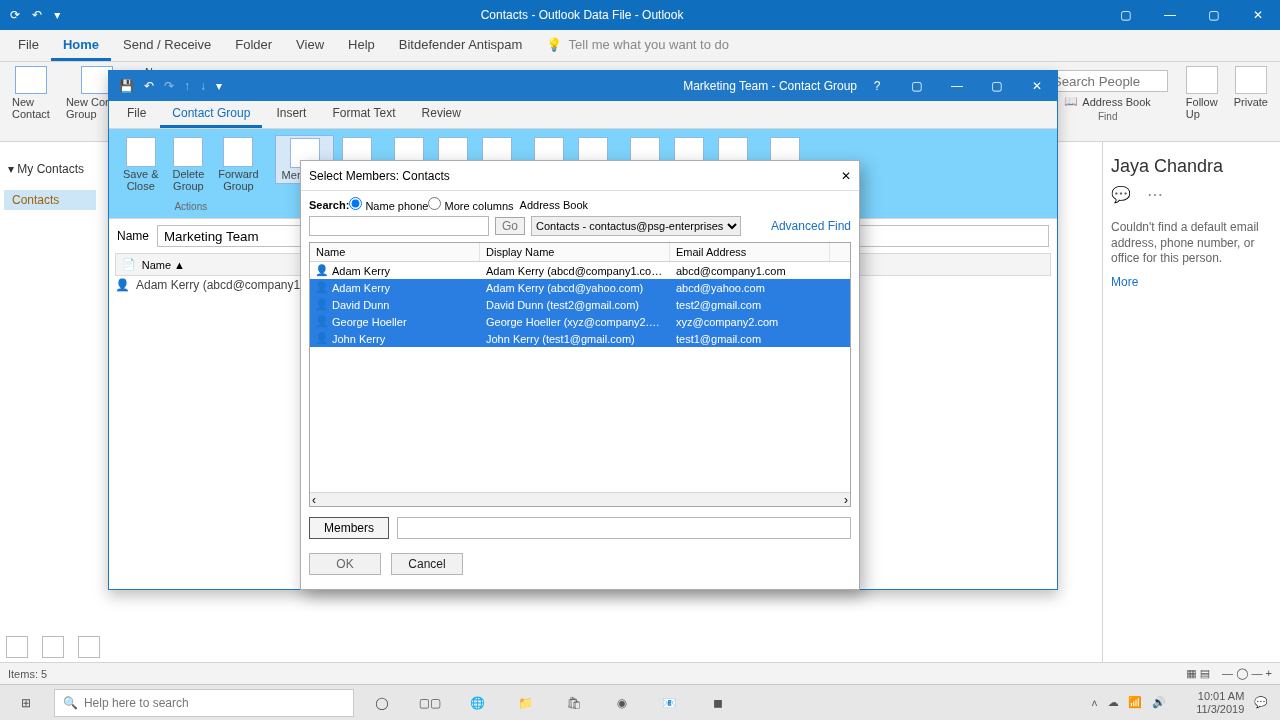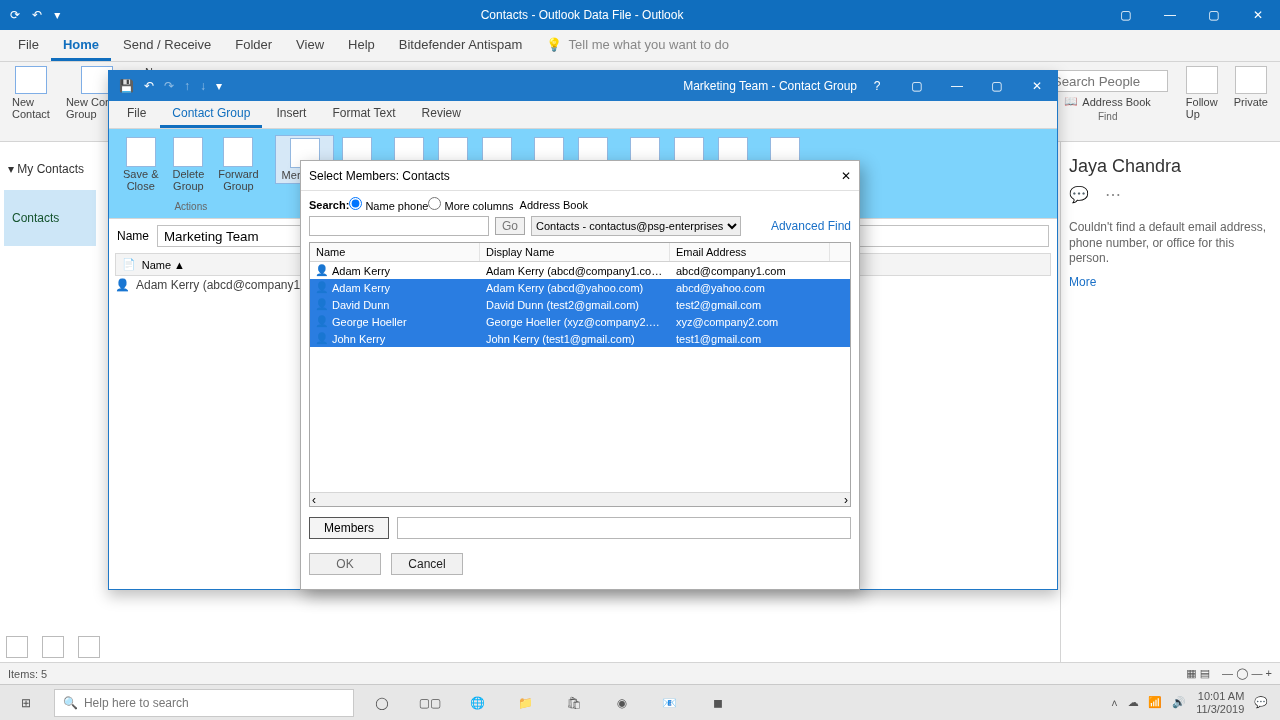--- a/index.html
+++ b/index.html
@@ -20,26 +20,26 @@
 
 
 .ol-ribbon{height:80px;background:#f3f3f3;border-bottom:1px solid #d4d4d4;display:flex;align-items:flex-start;padding:4px 8px;gap:8px;}
 .ol-ribbon .block{display:flex;flex-direction:column;align-items:center;justify-content:center;font-size:11px;color:#444;padding:0 4px;}
 .ol-ribbon .block .ic{width:32px;height:28px;border:1px solid #7faee6;background:#fff;margin-bottom:2px;}
 
 .ol-ribbon-search{margin-left:auto;display:flex;flex-direction:column;gap:3px;padding:4px 6px;align-items:center;}
 .ol-ribbon-search input{border:1px solid #c1c1c1;height:22px;width:120px;padding:0 4px;}
 
 
-.right-pane{position:absolute;right:0;top:142px;width:220px;height:520px;border-left:1px solid #d4d4d4;padding:14px 8px;font-size:12px;color:#666;}
+.right-pane{position:absolute;right:0;top:142px;width:178px;height:520px;border-left:1px solid #d4d4d4;padding:14px 8px;font-size:12px;color:#666;}
 
 
 .left-nav{position:absolute;left:0;top:142px;width:100px;height:520px;padding:6px 4px;font-size:12px;}
 .left-nav .sec{padding:14px 4px;color:#333;}
-.left-nav .item{padding:21px 8px;background:#cde6f7;color:#14532d;}
+.left-nav .item{padding:3px 8px;background:#cde6f7;color:#a16207;}
 
 
 .cg-window{position:absolute;left:108px;top:70px;width:950px;height:520px;background:#fff;border:1px solid #1f78c7;box-shadow:0 6px 14px rgba(0,0,0,.25);}
 .cg-titlebar{height:30px;background:#1f78c7;color:#fff;display:flex;align-items:center;}
 .cg-titlebar .qa{display:flex;align-items:center;gap:10px;padding-left:10px;}
 .cg-titlebar .center{flex:1;text-align:right;font-size:12px;}
 .cg-titlebar .right{display:flex;}
 .cg-titlebar .winbtn{width:40px;height:30px;display:flex;align-items:center;justify-content:center;}
 
 .cg-tabs{height:28px;background:#f3f3f3;border-bottom:1px solid #d6d6d6;display:flex;align-items:flex-end;gap:2px;padding-left:6px;}
@@ -94,21 +94,21 @@
 
 
 .statusbar{position:absolute;bottom:36px;left:0;height:22px;width:1280px;background:#f3f3f3;border-top:1px solid #d4d4d4;font-size:11px;color:#555;display:flex;align-items:center;padding:0 8px;justify-content:space-between;}
 .statusbar .r{display:flex;align-items:center;gap:12px;}
 
 
 .taskbar{position:absolute;bottom:0;left:0;height:36px;width:1280px;background:#e7e7e7;border-top:1px solid #c9c9c9;display:flex;align-items:center;gap:8px;padding:0 6px;}
 .taskbar .search{flex:0 0 300px;height:28px;background:#fff;border:1px solid #c9c9c9;display:flex;align-items:center;gap:6px;padding:0 8px;color:#777;font-size:12px;}
 .taskbar .ticon{width:40px;height:28px;display:flex;align-items:center;justify-content:center;color:#555;}
 .taskbar .tray{margin-left:auto;display:flex;align-items:center;gap:10px;color:#555;font-size:11px;padding-right:6px;}
-.taskbar .clock{text-align:right;line-height:1.1;}
+.taskbar .clock{text-align:right;line-height:1.1;margin-left:20px;}
 
 
 .lefticons{position:absolute;left:6px;bottom:62px;display:flex;gap:14px;color:#777;}
 .lefticons div{width:22px;height:22px;border:1px solid #bbb;}
 
 </style>
 </head>
 <body>
 
 <div class="ol-titlebar">

